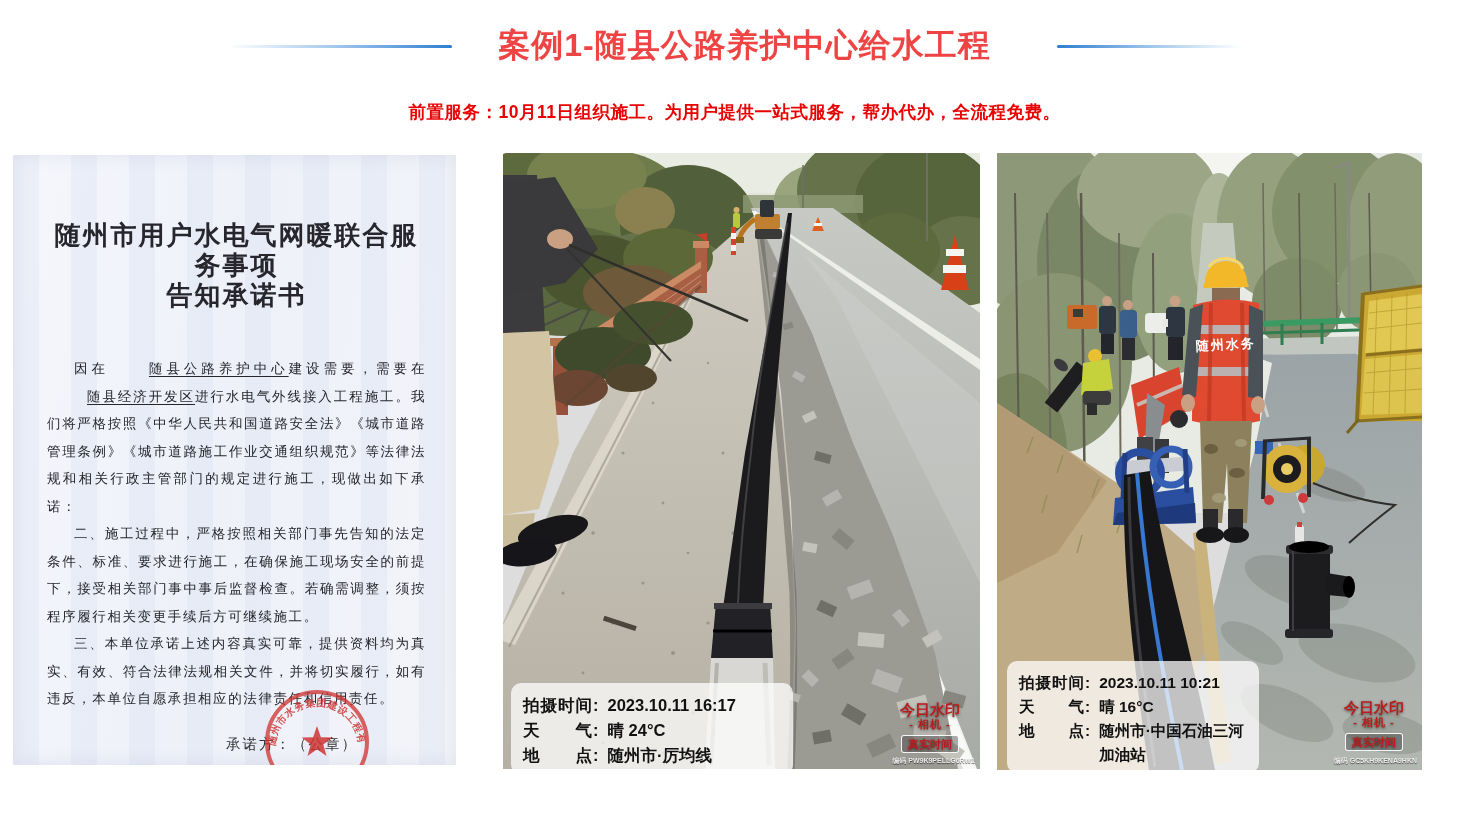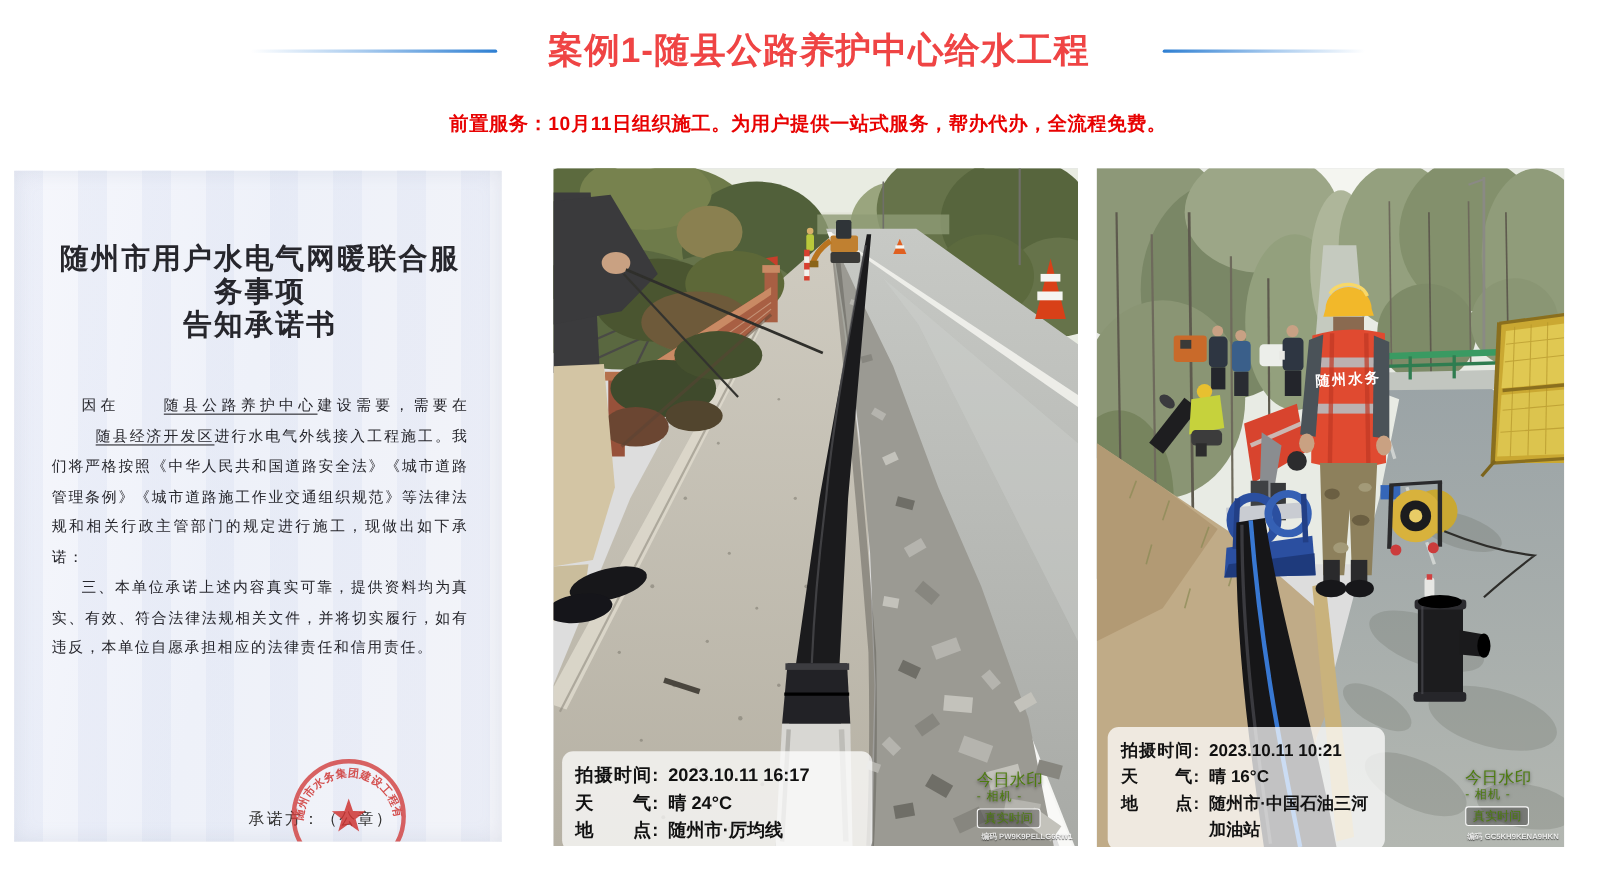--- a/index.html
+++ b/index.html
@@ -37,21 +37,21 @@
   .photo-right{left:997px;top:153px;width:425px;height:617px;}
   .photo svg{position:absolute;left:0;top:0;width:100%;height:100%;display:block;}
   
   .wm-box{position:absolute;background:rgba(255,255,255,.74);border-radius:10px;
           color:#111;font-weight:bold;padding:10px 12px 6px 12px;}
   .photo-mid .wm-box{left:8px;top:530px;width:258px;font-size:16.5px;line-height:25px;}
   .photo-right .wm-box{left:10px;top:508px;width:228px;font-size:15.5px;line-height:24px;}
   .wm-row{display:flex;}
   .wm-label{flex:0 0 auto;letter-spacing:1px;margin-right:8px;white-space:pre;}
   .wm-val{flex:1 1 auto;}
-  .wm-app{position:absolute;color:#4d7c0f;font-weight:normal;
+  .wm-app{position:absolute;text-align:center;color:#b91c1c;font-weight:bold;
           text-shadow:0 1px 3px rgba(0,0,0,.55);}
   .photo-mid .wm-app{right:8px;top:549px;width:84px;}
   .photo-right .wm-app{right:6px;top:547px;width:84px;}
   .wm-app .l1{font-size:15px;line-height:16px;}
   .wm-app .l2{font-size:11px;line-height:13px;letter-spacing:1px;}
   .wm-badge{display:inline-block;margin-top:4px;font-size:11px;line-height:14px;padding:1px 6px;
             border:1px solid rgba(255,255,255,.95);border-radius:3px;background:rgba(70,70,70,.45);}
   .wm-code{position:absolute;right:5px;color:rgba(255,255,255,.85);font-size:7px;font-weight:bold;
            text-shadow:0 1px 1px rgba(0,0,0,.6);}
   .photo-mid .wm-code{bottom:3px;}
@@ -69,20 +69,21 @@
   </div>
   <div class="subtitle">前置服务：10月11日组织施工。为用户提供一站式服务，帮办代办，全流程免费。</div>
 
   <section class="panel doc">
     <div class="doc-inner">
       <div class="doc-title">
         <div>随州市用户水电气网暖联合服务事项</div>
         <div>告知承诺书</div>
       </div>
       <p class="first"><span>因在</span><u>随县公路养护中心</u><span>建设需要，需要在</span><u>随县经济开发区</u><span>进行水电气外线接入工程施工。我们将严格按照《中华人民共和国道路安全法》《城市道路管理条例》《城市道路施工作业交通组织规范》等法律法规和相关行政主管部门的规定进行施工，现做出如下承诺：</span></p>
+      <p>二、施工过程中，严格按照相关部门事先告知的法定条件、标准、要求进行施工，在确保施工现场安全的前提下，接受相关部门事中事后监督检查。若确需调整，须按程序履行相关变更手续后方可继续施工。</p>
       <p>三、本单位承诺上述内容真实可靠，提供资料均为真实、有效、符合法律法规相关文件，并将切实履行，如有违反，本单位自愿承担相应的法律责任和信用责任。</p>
     </div>
     <div class="doc-sign">承诺方：（公章）</div>
 
     <svg class="stamp" viewBox="0 0 112 112">
       <circle cx="56" cy="56" r="50" fill="none" stroke="#cf3533" stroke-width="4" opacity=".9"></circle>
       <polygon points="56,40 59.9,51.2 71.3,51.5 62.3,58.5 65.5,69.9 56,63.2 46.5,69.9 49.7,58.5 40.7,51.5 52.1,51.2" fill="#cf3533"></polygon>
       <path id="sealArc" d="M14,62 A42,42 0 0 1 98,62" fill="none"></path>
       <text font-size="10" font-weight="bold" fill="#cf3533" letter-spacing="0.5" font-family="'Liberation Serif','DejaVu Serif',serif">
         <textPath href="#sealArc" startOffset="2">随州市水务集团建设工程有限公司</textPath>

